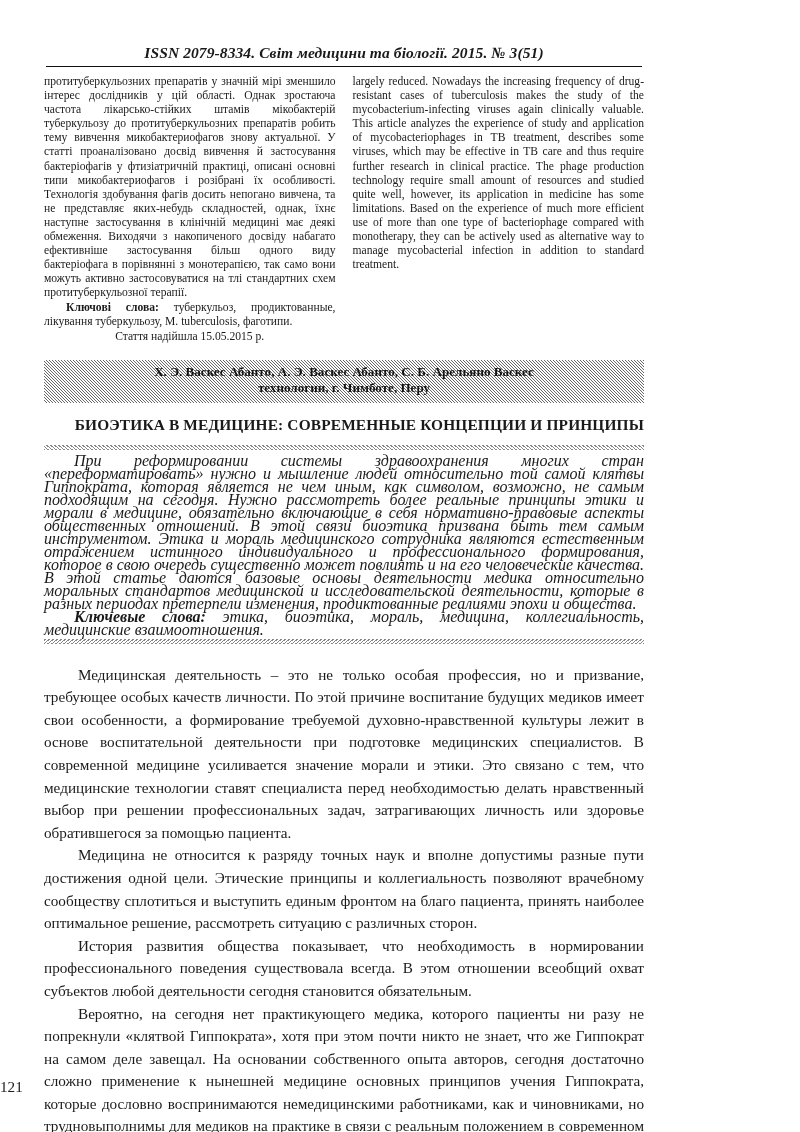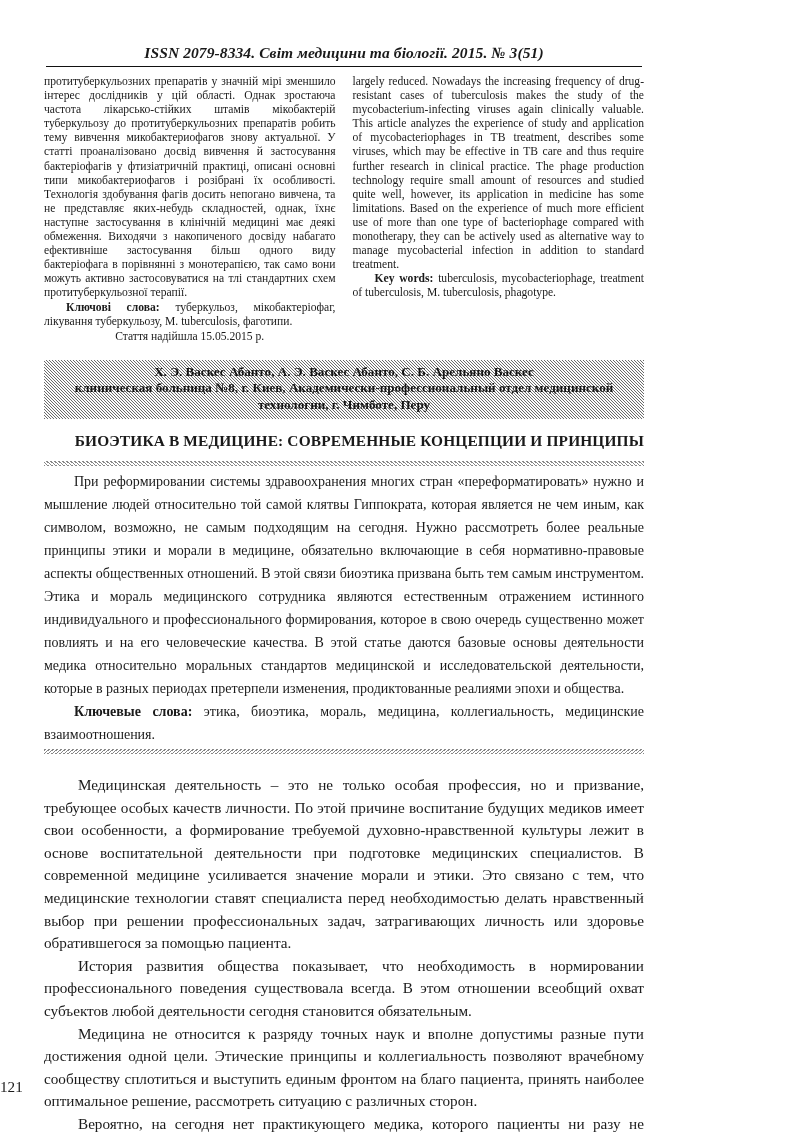--- a/index.html
+++ b/index.html
@@ -98,23 +98,24 @@
     margin-top: 13px;
     text-align: right;
     font-weight: bold;
     font-size: 15.4px;
     letter-spacing: .15px;
   }
 
   
   .ru-abstract {
     margin-top: 11px;
-    font-size: 14px;
-    line-height: 23px;
+    font-size: 16px;
+    line-height: 13px;
     text-align: justify;
+    font-style: italic;
   }
   .hatch-rule {
     height: 5px;
     background-color: #ffffff;
     background-image:
       repeating-linear-gradient(45deg,
         #6a6a6a 0px, #6a6a6a 1px,
         #ffffff 1px, #ffffff 2.4px);
     background-size: 4px 5px;
     opacity: .8;
@@ -157,52 +158,50 @@
 
 <div class="page">
 
   <div class="running-head">ISSN 2079-8334. Світ медицини та біології. 2015. № 3(51)</div>
   <div class="head-rule"></div>
 
   <div class="abstract-cols">
 
     <div class="col">
       <p class="noindent">протитуберкульозних препаратів у значній мірі зменшило інтерес дослідників у цій області. Однак зростаюча частота лікарсько-стійких штамів мікобактерій туберкульозу до протитуберкульозних препаратів робить тему вивчення микобактериофагов знову актуальної. У статті проаналізовано досвід вивчення й застосування бактеріофагів у фтизіатричній практиці, описані основні типи микобактериофагов і розібрані їх особливості. Технологія здобування фагів досить непогано вивчена, та не представляє яких-небудь складностей, однак, їхнє наступне застосування в клінічній медицині має деякі обмеження. Виходячи з накопиченого досвіду набагато ефективніше застосування більш одного виду бактеріофага в порівнянні з монотерапією, так само вони можуть активно застосовуватися на тлі стандартних схем протитуберкульозної терапії.</p>
-      <p class="kw"><span class="kw-label">Ключові слова:</span> <span>туберкульоз, мікобактеріофаг, лікування туберкульозу, M. tuberculosis, фаготипи.</span></p>
+      <p class="kw"><span class="kw-label">Ключові слова:</span> <span>туберкульоз, продиктованные, лікування туберкульозу, M. tuberculosis, фаготипи.</span></p>
       <div class="received">Стаття надійшла 15.05.2015 р.</div>
     </div>
 
     <div class="col">
       <p class="noindent">largely reduced. Nowadays the increasing frequency of drug-resistant cases of tuberculosis makes the study of the mycobacterium-infecting viruses again clinically valuable. This article analyzes the experience of study and application of mycobacteriophages in TB treatment, describes some viruses, which may be effective in TB care and thus require further research in clinical practice. The phage production technology require small amount of resources and studied quite well, however, its application in medicine has some limitations. Based on the experience of much more efficient use of more than one type of bacteriophage compared with monotherapy, they can be actively used as alternative way to manage mycobacterial infection in addition to standard treatment.</p>
-      <p class="kw"><span class="kw-label">Key words:</span> <span>tuberculosis, mycobacteriophage, treatment of tuberculosis, M. tuberculosis, phagotype.</span></p>
     </div>
 
   </div>
 
 
   <div class="authors-block">
     <div class="line">Х. Э. Васкес Абанто, А. Э. Васкес Абанто, С. Б. Арельяно Васкес</div>
-    <div class="line">клиническая больница №8, г. Киев, Академически-профессиональный отдел медицинской</div>
     <div class="line">технологии, г. Чимботе, Перу</div>
   </div>
 
   <div class="article-title">БИОЭТИКА В МЕДИЦИНЕ: СОВРЕМЕННЫЕ КОНЦЕПЦИИ И ПРИНЦИПЫ</div>
 
   <div class="ru-abstract">
     <div class="hatch-rule"></div>
     <div class="body">
       <p>При реформировании системы здравоохранения многих стран «переформатировать» нужно и мышление людей относительно той самой клятвы Гиппократа, которая является не чем иным, как символом, возможно, не самым подходящим на сегодня. Нужно рассмотреть более реальные принципы этики и морали в медицине, обязательно включающие в себя нормативно-правовые аспекты общественных отношений. В этой связи биоэтика призвана быть тем самым инструментом. Этика и мораль медицинского сотрудника являются естественным отражением истинного индивидуального и профессионального формирования, которое в свою очередь существенно может повлиять и на его человеческие качества. В этой статье даются базовые основы деятельности медика относительно моральных стандартов медицинской и исследовательской деятельности, которые в разных периодах претерпели изменения, продиктованные реалиями эпохи и общества.</p>
       <p><span class="kw-label">Ключевые слова:</span> <span>этика, биоэтика, мораль, медицина, коллегиальность, медицинские взаимоотношения.</span></p>
     </div>
     <div class="hatch-rule bottom"></div>
   </div>
 
   <div class="main-body">
     <p>Медицинская деятельность – это не только особая профессия, но и призвание, требующее особых качеств личности. По этой причине воспитание будущих медиков имеет свои особенности, а формирование требуемой духовно-нравственной культуры лежит в основе воспитательной деятельности при подготовке медицинских специалистов. В современной медицине усиливается значение морали и этики. Это связано с тем, что медицинские технологии ставят специалиста перед необходимостью делать нравственный выбор при решении профессиональных задач, затрагивающих личность или здоровье обратившегося за помощью пациента.</p>
+    <p>Медицина не относится к разряду точных наук и вполне допустимы разные пути достижения одной цели. Этические принципы и коллегиальность позволяют врачебному сообществу сплотиться и выступить единым фронтом на благо пациента, принять наиболее оптимальное решение, рассмотреть ситуацию с различных сторон.</p>
     <p>История развития общества показывает, что необходимость в нормировании профессионального поведения существовала всегда. В этом отношении всеобщий охват субъектов любой деятельности сегодня становится обязательным.</p>
-    <p>Медицина не относится к разряду точных наук и вполне допустимы разные пути достижения одной цели. Этические принципы и коллегиальность позволяют врачебному сообществу сплотиться и выступить единым фронтом на благо пациента, принять наиболее оптимальное решение, рассмотреть ситуацию с различных сторон.</p>
     <p>Вероятно, на сегодня нет практикующего медика, которого пациенты ни разу не попрекнули «клятвой Гиппократа», хотя при этом почти никто не знает, что же Гиппократ на самом деле завещал. На основании собственного опыта авторов, сегодня достаточно сложно применение к нынешней медицине основных принципов учения Гиппократа, которые дословно воспринимаются немедицинскими работниками, как и чиновниками, но трудновыполнимы для медиков на практике в связи с реальным положением в современном мире, научно-техническим прогрессом и современными требованиями законодательства и общества.</p>
     <p>В сфере медицинской деятельности и биомедицинских исследований факты предшествуют теории и, несомненно, именно из-за преступлений и нарушений стало возможным появление</p>
   </div>
 
   <div class="folio">121</div>
 
 </div>
 
 </body></html>

